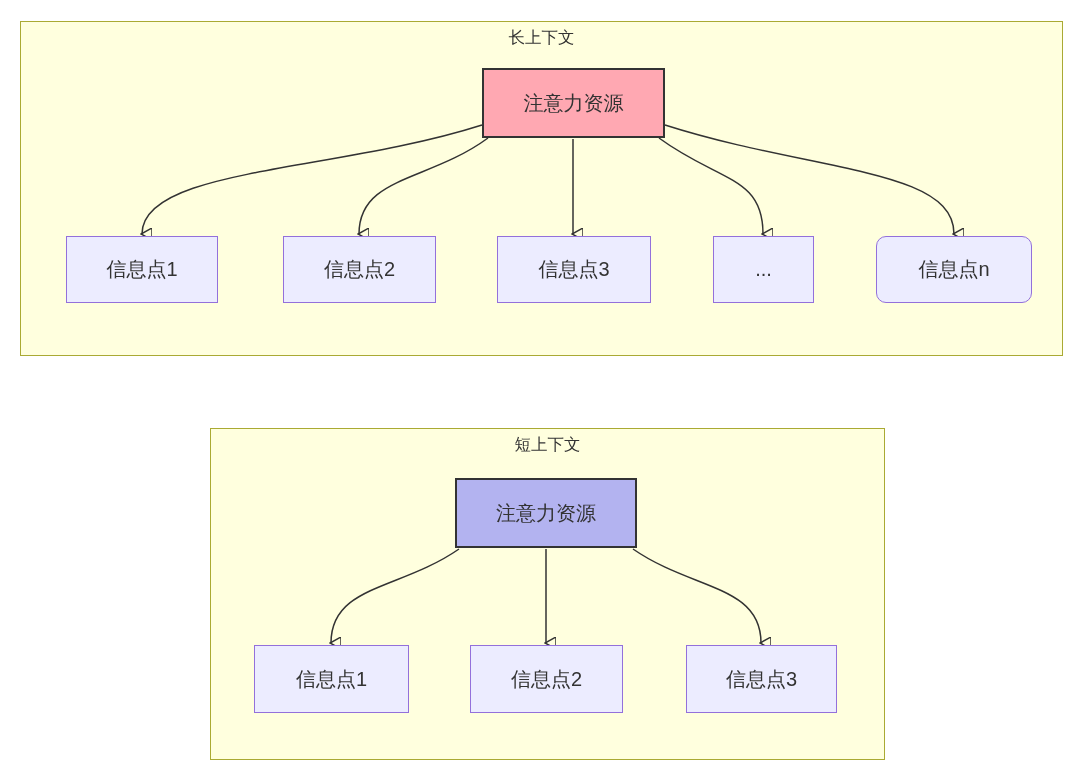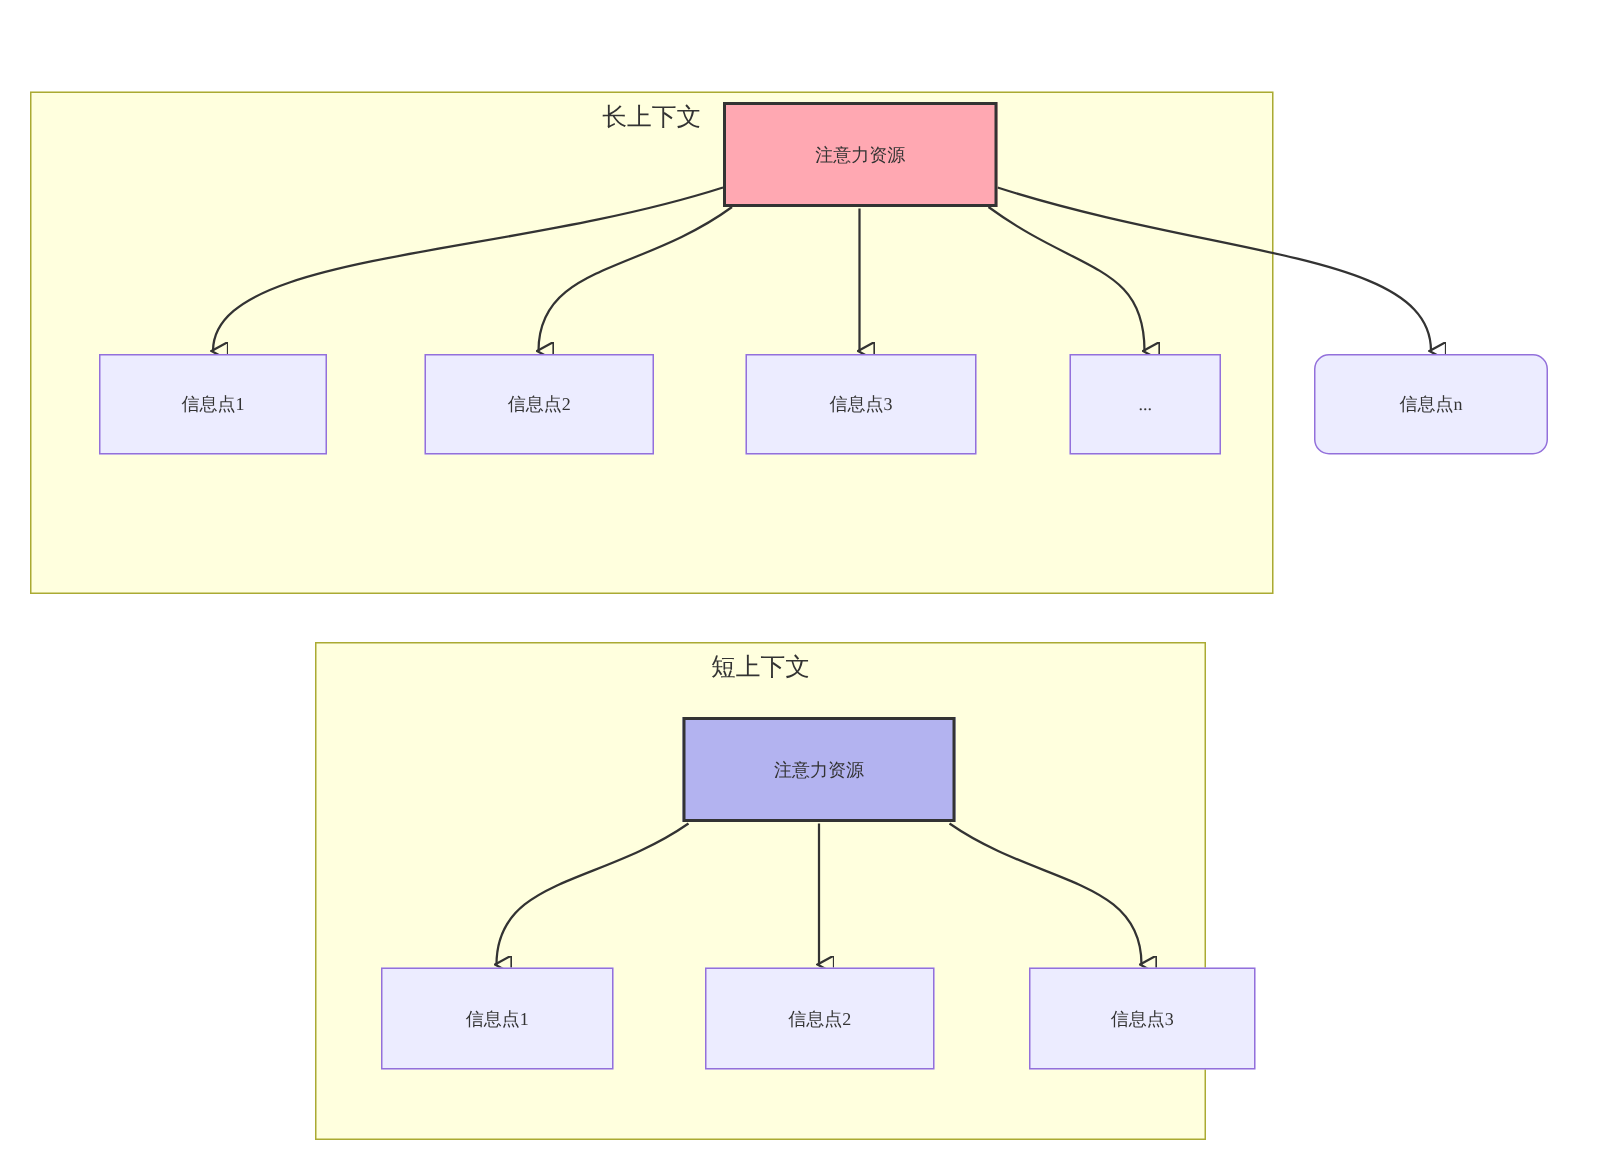--- a/index.html
+++ b/index.html
@@ -22,42 +22,41 @@
     color:var(--text);
     overflow:hidden;
   }
   .panel{
     position:absolute;
     background:var(--panel-fill);
     border:1.5px solid var(--panel-border);
     box-sizing:border-box;
     z-index:0;
   }
-  #panel-long{left:20px;top:21px;width:829px;height:335px;margin-top:40px;}
-  #panel-short{left:210px;top:428px;width:594px;height:332px;}
+  #panel-long{left:20px;top:21px;width:1043px;height:335px;}
+  #panel-short{left:210px;top:428px;width:675px;height:332px;}
   .panel-title{
     position:absolute;top:5px;left:0;right:0;
     text-align:center;
     font-size:16.5px;
     color:var(--text);
   }
   #arrows{
     position:absolute;left:0;top:0;width:1080px;height:774px;
     z-index:1;pointer-events:none;
   }
   #arrows path{stroke:var(--arrow);stroke-width:1.5;fill:none;}
   .node{
     position:absolute;
     display:flex;align-items:center;justify-content:center;
     box-sizing:border-box;
-    font-size:12px;
+    font-size:20px;
     text-align:right;
     z-index:2;
     background:var(--node-fill);
-    font-family:Liberation Serif, serif;
   }
   .info{border:1.4px solid var(--node-border);}
   .attention{border:2.2px solid var(--attention-border);}
   #att-long{left:482px;top:68px;width:183px;height:70px;background:var(--attention-long-fill);}
   #att-short{left:455px;top:478px;width:182px;height:70px;background:var(--attention-short-fill);}
   
   #l1{left:66px;top:236px;width:152px;height:67px;}
   #l2{left:283px;top:236px;width:153px;height:67px;}
   #l3{left:497px;top:236px;width:154px;height:67px;}
   #ldots{left:713px;top:236px;width:101px;height:67px;}

